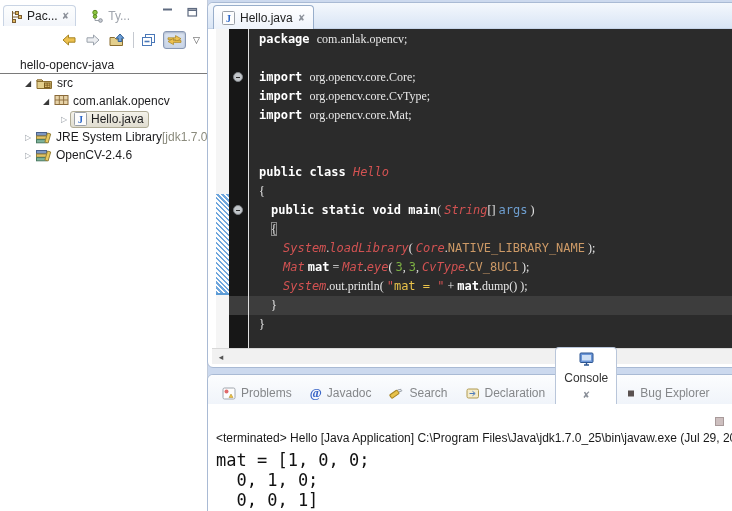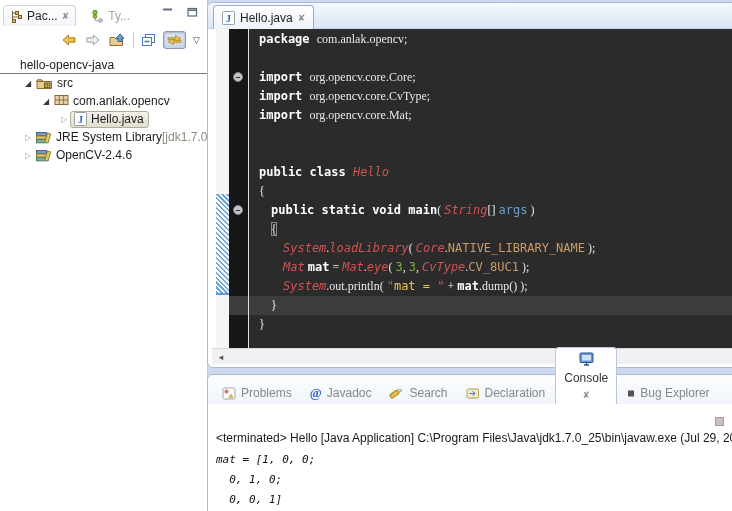--- a/index.html
+++ b/index.html
@@ -87,21 +87,21 @@
   .btab{display:flex;align-items:center;gap:5px;padding:4px 8px;font-size:12px;color:#85878a;
     white-space:nowrap;}
   .btab.active{color:#333;background:#fff;border:1px solid #b9c6da;border-bottom:none;
     border-radius:4px 4px 0 0;flex-direction:column;}
   .console-body{position:absolute;left:0;top:29px;right:0;bottom:0;background:#fff;}
   .console-mini-square{position:absolute;right:9px;top:13px;width:9px;height:9px;
     background:#cdbfbf;border:1px solid #a89a9a;}
   .console-status{position:absolute;left:8px;right:0;top:27px;font-size:12px;color:#1a1a1a;
     white-space:nowrap;overflow:hidden;}
   .console-output{position:absolute;left:8px;top:46px;right:0;
-    font-family:"DejaVu Sans Mono",monospace;font-size:11px;line-height:20px;color:#111;font-style:italic;}
+    font-family:"DejaVu Sans Mono",monospace;font-size:17px;line-height:20px;color:#111;}
   .out-line{white-space:pre;}
   .at{color:#3a66c8;font-weight:bold;font-size:13px;font-family:"Liberation Serif",serif;}
 </style>
 </head>
 <body>
 
 <div class="screen" style="--window-bg: #ccd9ee; --editor-background: #2b2b2b; --gutter-background: #171717; --current-line: #3d3d3d; --range-indicator: #6ea6dd; --default-text: #e8e8e8; --keyword: #ffffff; --type: #d25252; --static-method: #d25252; --constant: #cc9966; --number: #7cb043; --string: #e8c24a; --string-quote: #d25252; --argument: #6e9ecf;">
 
   <div class="left-panel">
     <div class="pe-tabs" id="pe-tabs">

